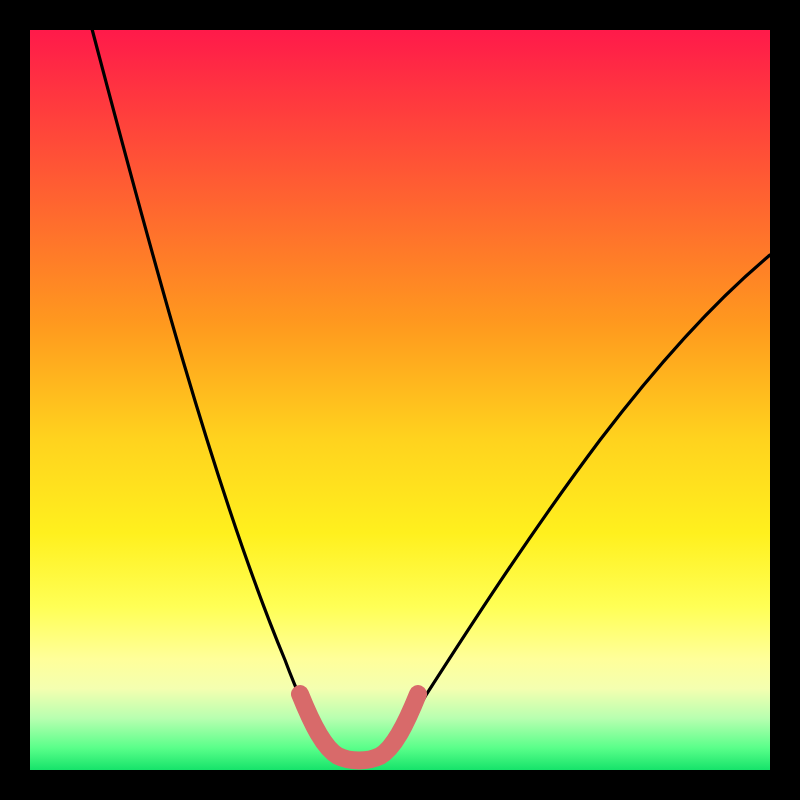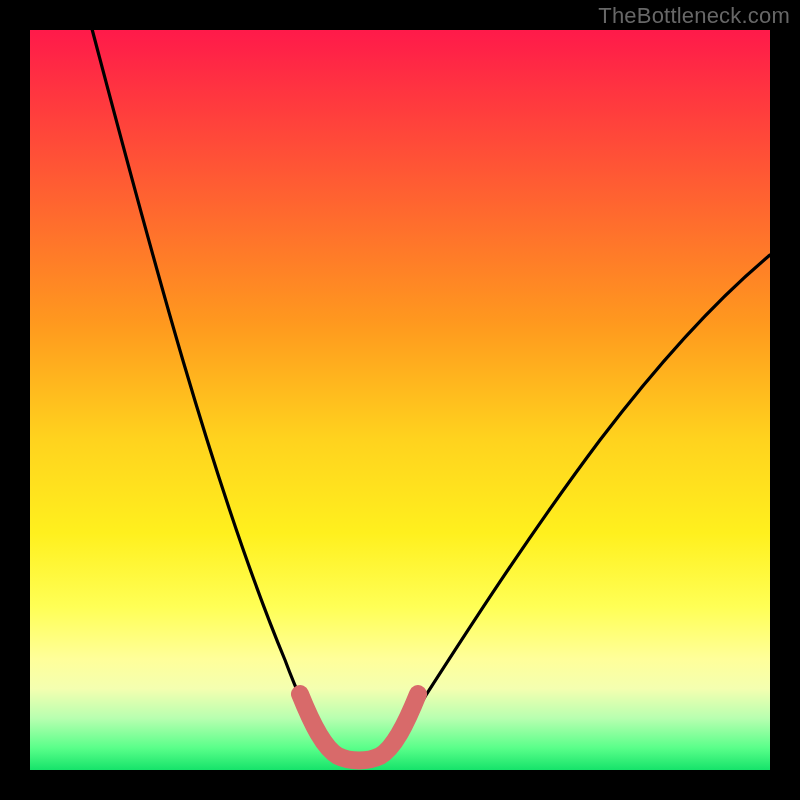--- a/index.html
+++ b/index.html
@@ -70,14 +70,13 @@
              C 298 695, 310 720, 322 740" stroke="#000" stroke-width="3.2" fill="none" stroke-linecap="round"></path>
     <path d="M 397 740
              C 430 690, 510 560, 600 440
              C 680 335, 740 280, 770 255" stroke="#000" stroke-width="3.2" fill="none" stroke-linecap="round"></path>
     <path d="M 300 694
              C 312 724, 324 748, 338 756
              C 350 762, 368 762, 380 756
              C 394 748, 406 724, 418 694" stroke="#d86a6a" stroke-width="18" fill="none" stroke-linecap="round" stroke-linejoin="round"></path>
   </svg>
 
-  <div class="watermark">TheBottleneck.com</div>
 </div>
 
 </body></html>

